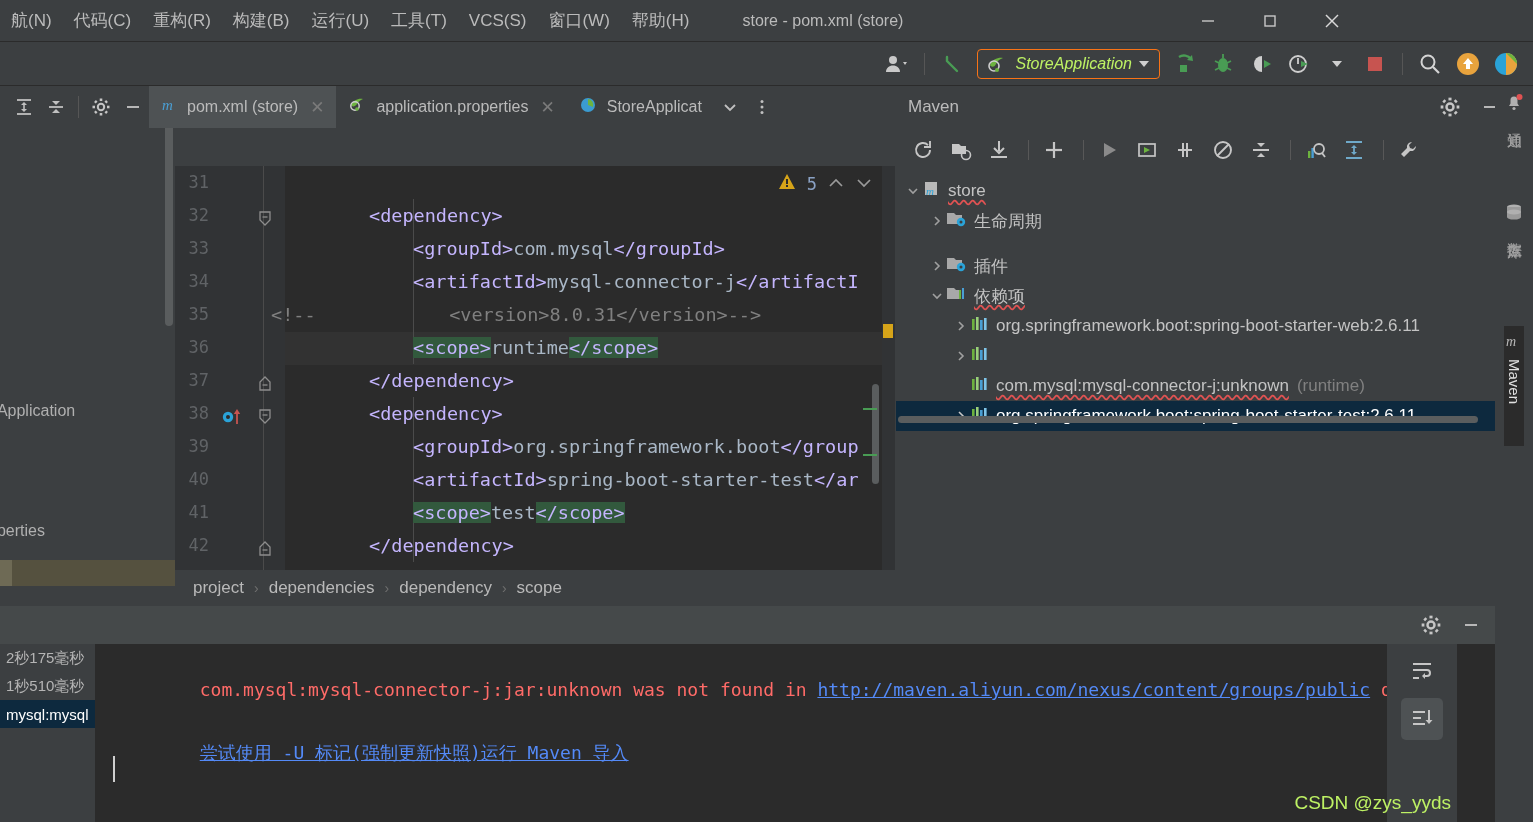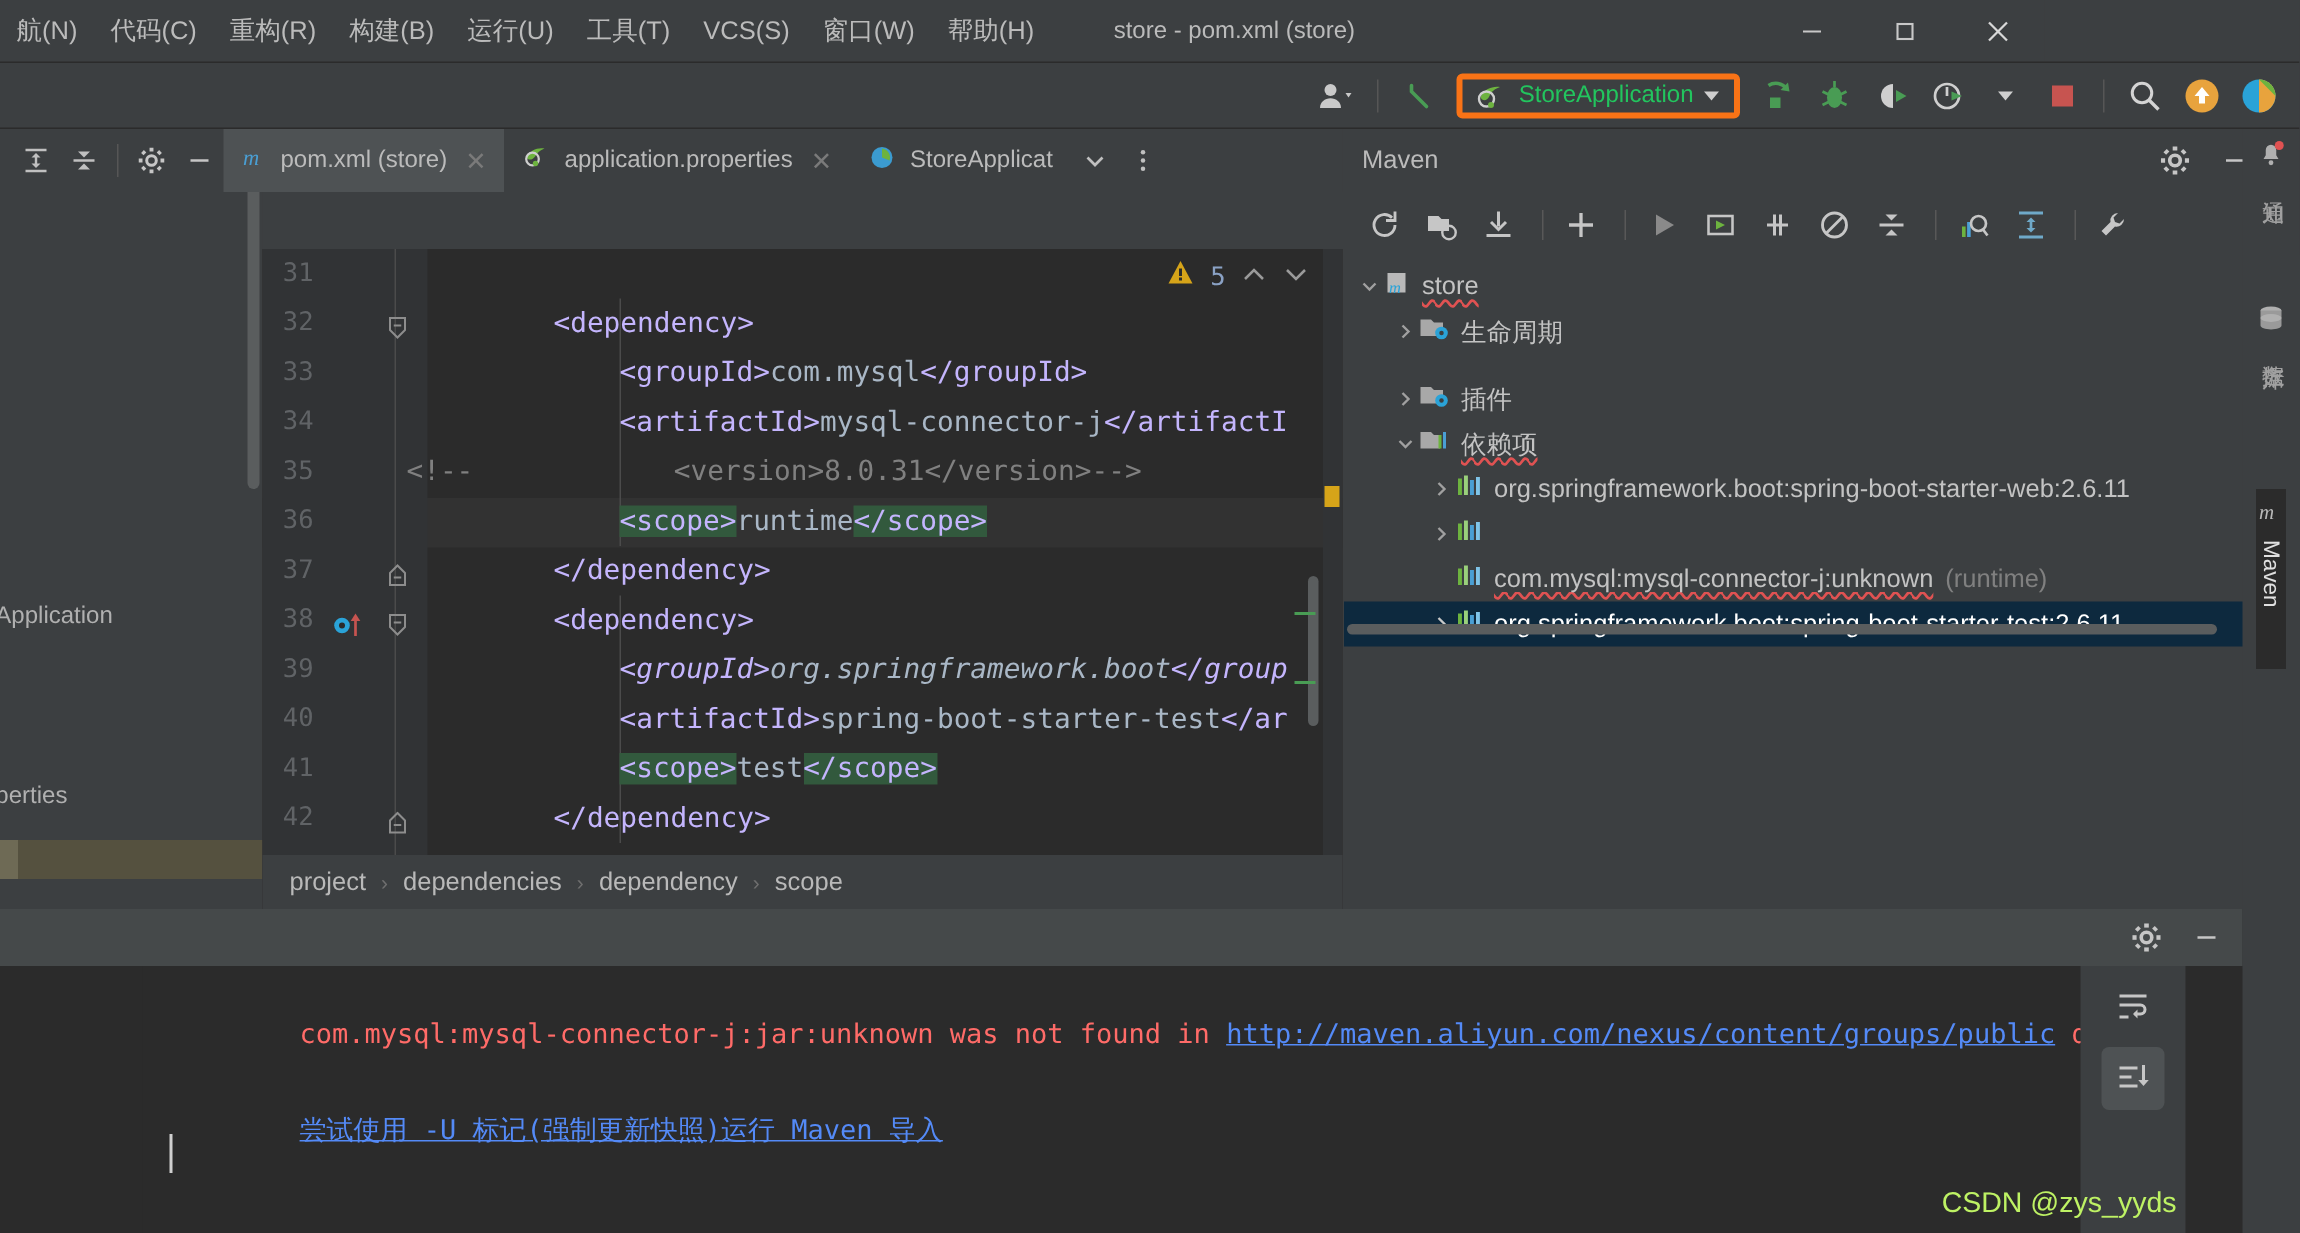--- a/index.html
+++ b/index.html
@@ -40,23 +40,23 @@
     background: #3c3f41; display: flex; align-items: center; justify-content: flex-end;
     padding-right: 8px;
   }
   .tb-icon {
     width: 34px; height: 34px; display: flex; align-items: center; justify-content: center;
     margin: 0 2px;
   }
   .tb-sep { width: 1px; height: 22px; background: #565656; margin: 0 8px; }
   .runconfig {
     display: flex; align-items: center; gap: 7px;
-    border: 4px solid #f97316; border-radius: 4px;
+    border: 1px solid #f97316; border-radius: 4px;
     height: 30px; padding: 0 10px 0 8px; margin: 0 6px;
-    color: #22c55e; font-size: 16px; white-space: nowrap;
+    color: #bef264; font-size: 16px; white-space: nowrap; font-style: italic;
   }
   .caret-dn { width: 0; height: 0; border-left: 5px solid transparent; border-right: 5px solid transparent; border-top: 6px solid #cfcfcf; }
   .toolbar-underline { position: absolute; left: 0; top: 85px; width: 1533px; height: 1px; background: #2b2b2b; }
 
   
   .leftpanel {
     position: absolute; left: 0; top: 86px; width: 175px; height: 490px;
     background: #3c3f41; overflow: hidden;
   }
   .leftpanel .ptext {
@@ -509,21 +509,21 @@
       <div class="cl" style="top:105px;"><span style="margin-left:128px;"></span><span class="tag">&lt;artifactId&gt;</span><span class="txt">mysql-connector-j</span><span class="tag">&lt;/artifactI</span></div>
 
       <div class="cl" style="top:138px; left:-14px;"><span class="cmt">&lt;!--            &lt;version&gt;8.0.31&lt;/version&gt;--&gt;</span></div>
 
       <div class="cl" style="top:171px;"><span style="margin-left:128px;"></span><span class="tag hl">&lt;scope&gt;</span><span class="txt">runtime</span><span class="tag hl">&lt;/scope&gt;</span></div>
 
       <div class="cl" style="top:204px;"><span class="tag" style="margin-left:84px;">&lt;/dependency&gt;</span></div>
 
       <div class="cl" style="top:237px;"><span class="tag" style="margin-left:84px;">&lt;dependency&gt;</span></div>
 
-      <div class="cl" style="top:270px;font-style:italic;"><span style="margin-left:128px;"></span><span class="tag">&lt;groupId&gt;</span><span class="txt">org.springframework.boot</span><span class="tag">&lt;/group</span></div>
+      <div class="cl" style="top:270px;"><span style="margin-left:128px;"></span><span class="tag">&lt;groupId&gt;</span><span class="txt">org.springframework.boot</span><span class="tag">&lt;/group</span></div>
 
       <div class="cl" style="top:303px;"><span style="margin-left:128px;"></span><span class="tag">&lt;artifactId&gt;</span><span class="txt">spring-boot-starter-test</span><span class="tag">&lt;/ar</span></div>
 
       <div class="cl" style="top:336px;"><span style="margin-left:128px;"></span><span class="tag hl">&lt;scope&gt;</span><span class="txt">test</span><span class="tag hl">&lt;/scope&gt;</span></div>
 
       <div class="cl" style="top:369px;"><span class="tag" style="margin-left:84px;">&lt;/dependency&gt;</span></div>
 
       <div class="cl" style="top:402px;"><span class="tag" style="margin-left:50px;">&lt;/dependencies&gt;</span></div>
 
       <div class="editor-scroll-h"></div>
@@ -865,20 +865,25 @@
           </svg>
         </div>
         <div class="mini-icon" style="margin-left:8px;">
           <svg width="20" height="20" viewBox="0 0 20 20">
               <line x1="4" y1="10" x2="16" y2="10" stroke="#c6c6c6" stroke-width="1.8"></line>
             </svg>
         </div>
       </div>
     </div>
 
+    <div class="build-tree">
+      <div class="bt-row">2秒175毫秒</div>
+      <div class="bt-row">1秒510毫秒</div>
+      <div class="bt-row sel">mysql:mysql</div>
+    </div>
 
     <div class="console-body">
       <div class="c-line" style="top:14px;">
         <span class="c-err">com.mysql:mysql-connector-j:jar:unknown was not found in </span><span class="c-link">http://maven.aliyun.com/nexus/content/groups/public</span><span class="c-err"> duri</span>
       </div>
       <div class="c-line" style="top:76px;">
         <span class="c-link">尝试使用 -U 标记(强制更新快照)运行 Maven 导入</span>
       </div>
       <div class="caret" style="top:112px;"></div>
     </div>

